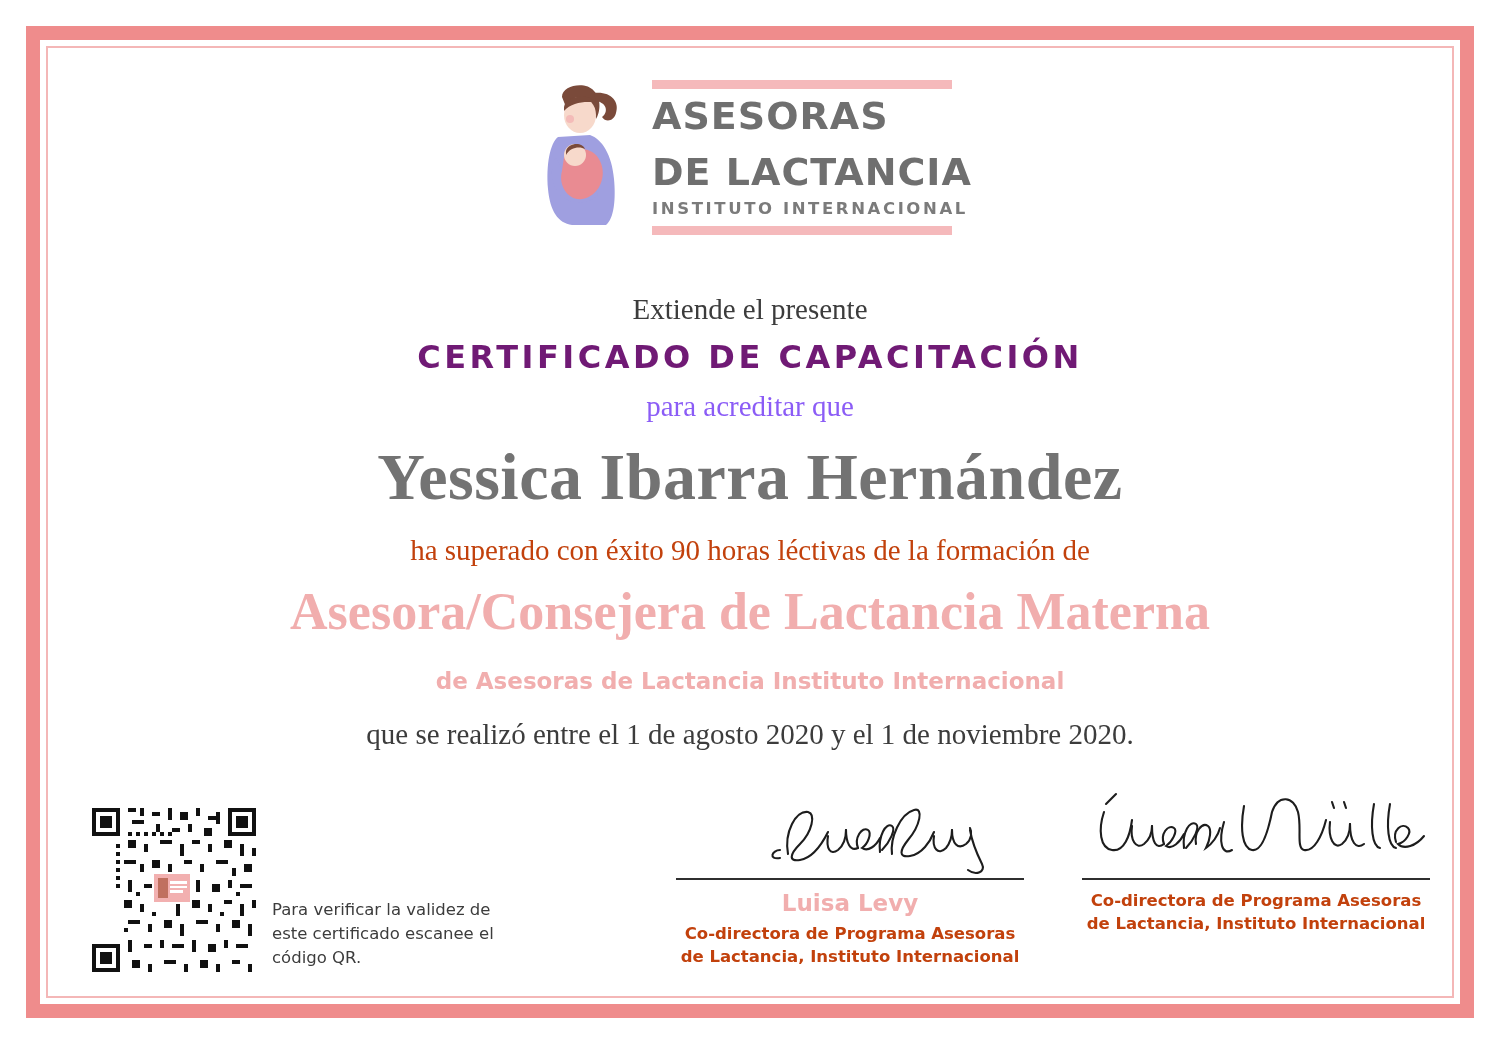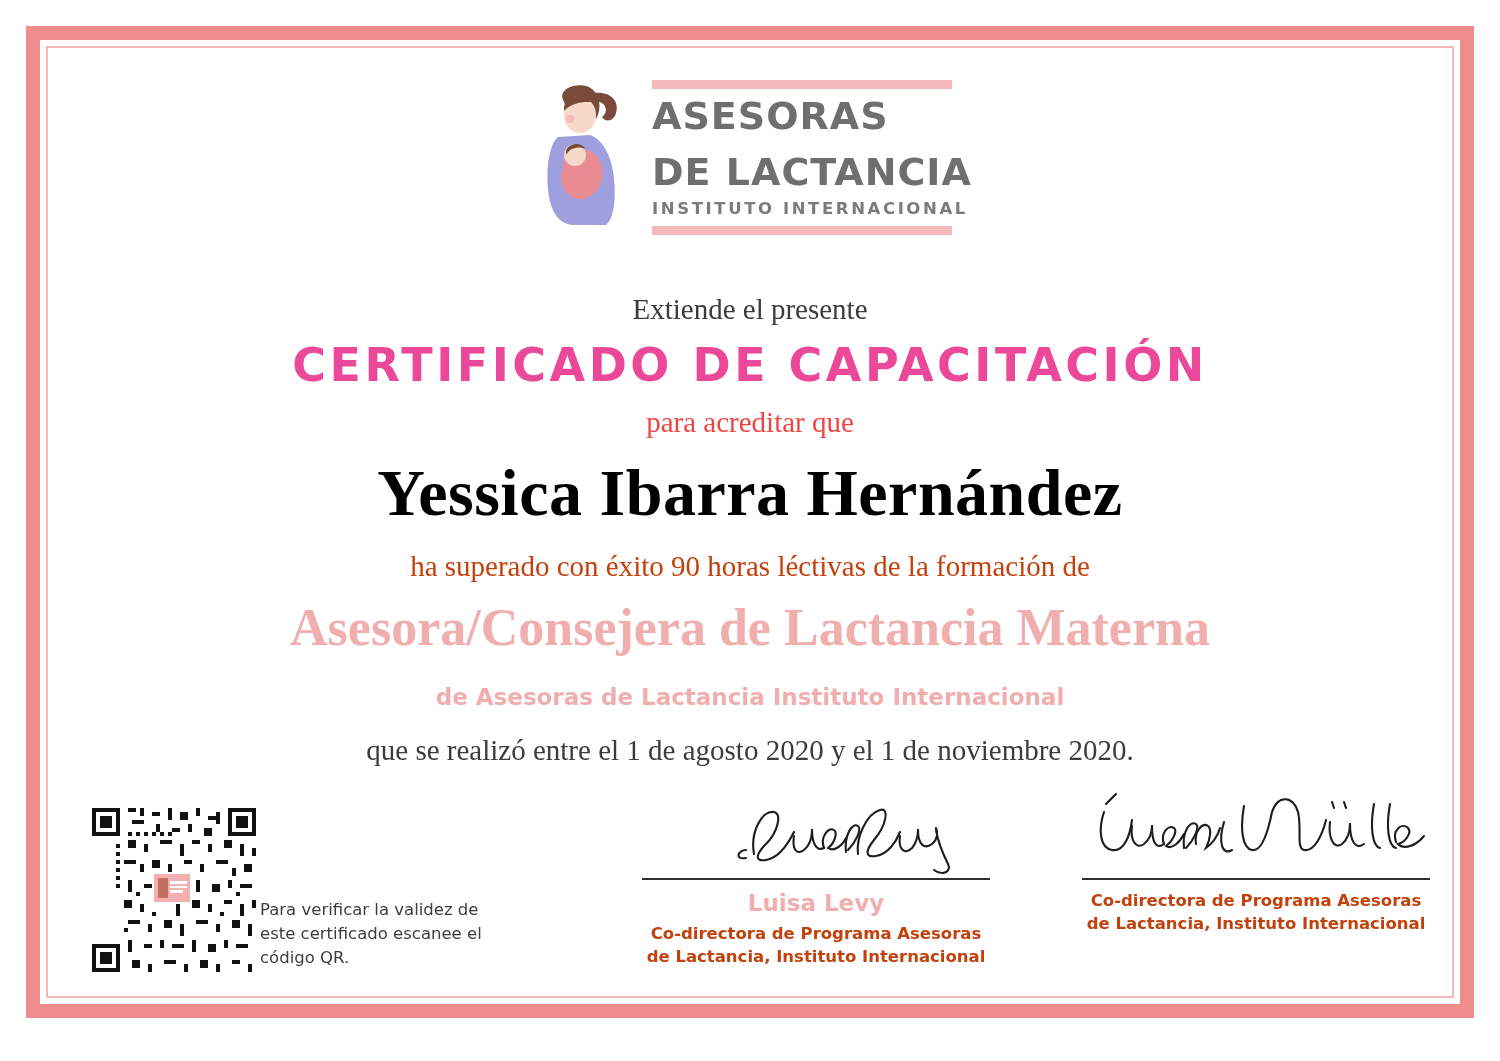--- a/index.html
+++ b/index.html
@@ -116,35 +116,35 @@
     text-align: center;
   }
   .line-extiende {
     font-size: 29px;
     color: #3c3c3c;
     margin-bottom: 12px;
   }
   .title-cert {
     font-family: "DejaVu Sans", sans-serif;
     font-weight: bold;
-    font-size: 46px;
+    font-size: 32px;
     letter-spacing: 3.5px;
-    color: #ec4899;
+    color: #701a75;
     margin-bottom: 14px;
   }
   .line-para {
     font-size: 29px;
-    color: #ef4444;
+    color: #8b5cf6;
     margin-bottom: 18px;
   }
   .recipient {
     font-family: "Liberation Serif", serif;
     font-weight: bold;
     font-size: 66px;
-    color: #000000;
+    color: #737373;
     letter-spacing: 0.5px;
     margin-bottom: 20px;
     line-height: 1.1;
   }
   .line-horas {
     font-size: 29px;
     color: #c2410c;
     margin-bottom: 16px;
   }
   .course {
@@ -168,20 +168,21 @@
     margin-top: 24px;
   }
 
   
   .qr-block {
     position: absolute;
     left: 28px;
     bottom: 10px;
     display: flex;
     align-items: flex-end;
+    gap: 12px;
   }
   .qr-code {
     width: 172px;
     height: 172px;
     position: relative;
     background: #ffffff;
   }
   .qr-note {
     font-family: "DejaVu Sans", sans-serif;
     font-size: 16.5px;
@@ -190,21 +191,21 @@
     width: 235px;
     padding-bottom: 6px;
   }
 
   
   .signatures {
     position: absolute;
     right: 10px;
     bottom: 18px;
     display: flex;
-    gap: 92px;
+    gap: 58px;
   }
   .sig {
     width: 348px;
     text-align: center;
   }
   .sig-script {
     height: 86px;
     position: relative;
   }
   .sig-script svg { position: absolute; left: 0; top: 0; }

